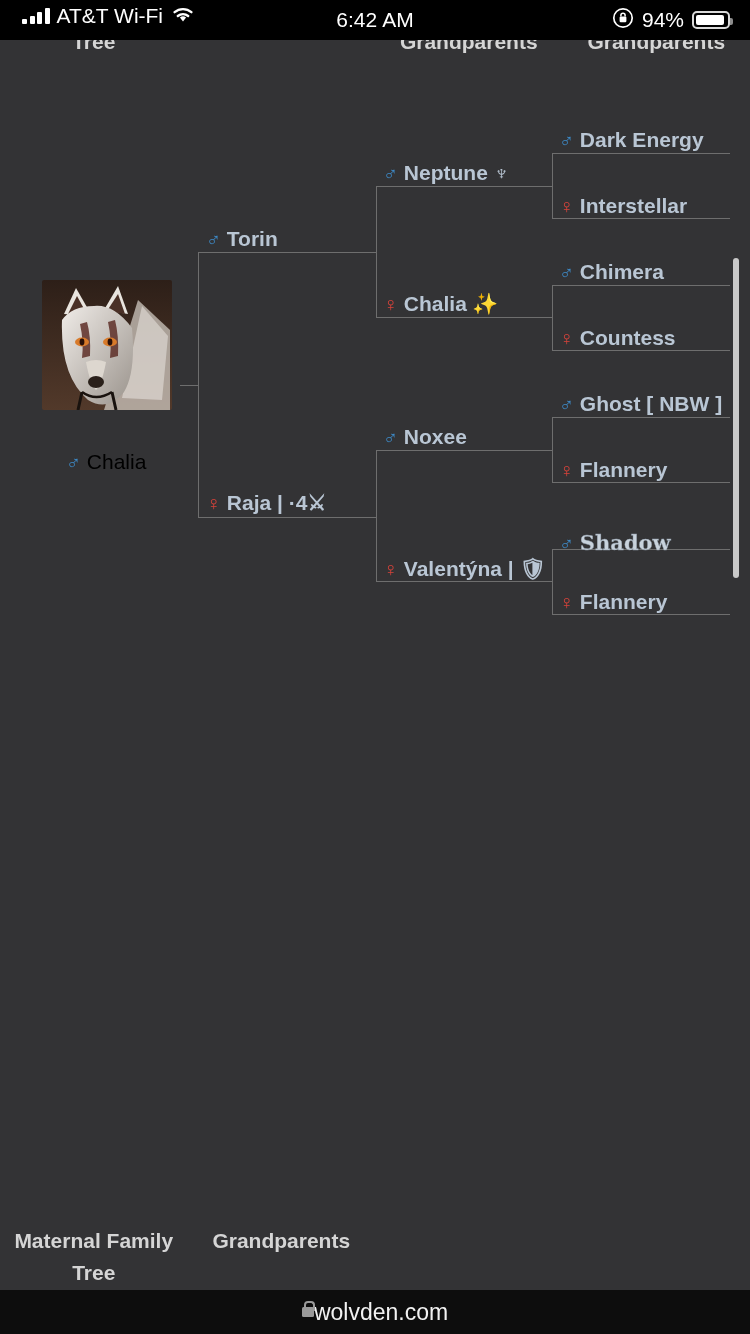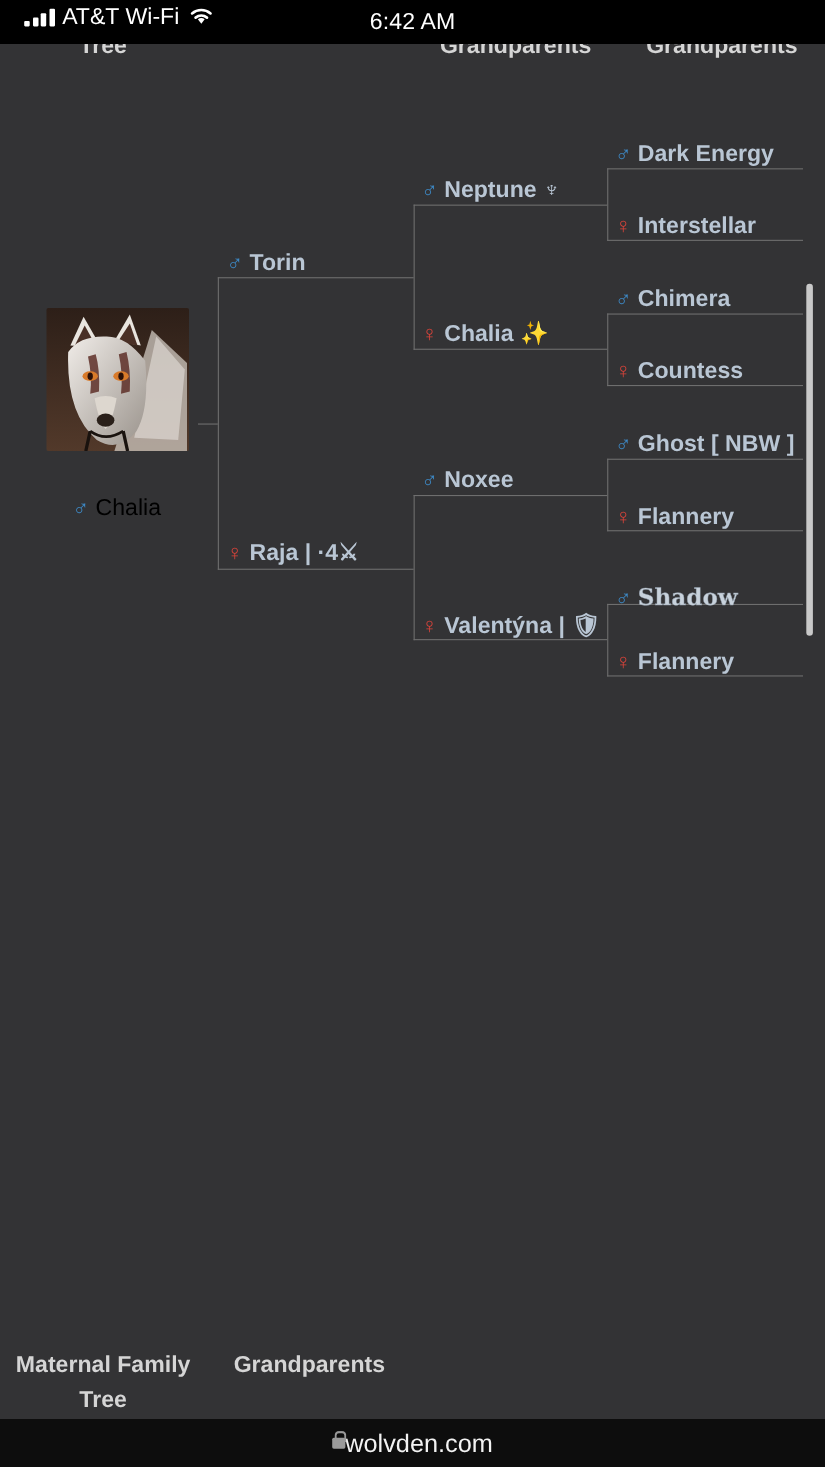--- a/index.html
+++ b/index.html
@@ -191,20 +191,33 @@
       <span class="sb-carrier">AT&amp;T Wi-Fi</span>
       <span>
         <svg width="26" height="19" viewBox="0 0 26 19">
           <path d="M13 17.5l-3.1-3.9a4.9 4.9 0 016.2 0z" fill="#fff"></path>
           <path d="M4.6 8.2a13 13 0 0116.8 0" stroke="#fff" stroke-width="2.4" fill="none" stroke-linecap="round"></path>
           <path d="M7.8 12a8.3 8.3 0 0110.4 0" stroke="#fff" stroke-width="2.4" fill="none" stroke-linecap="round"></path>
         </svg>
       </span>
     </div>
     <div class="sb-center">6:42 AM</div>
+    <div class="sb-right">
+      <span>
+        <svg width="22" height="22" viewBox="0 0 22 22">
+          <circle cx="11" cy="11" r="9.2" stroke="#fff" stroke-width="1.7" fill="none"></circle>
+          <rect x="7.6" y="9.6" width="6.8" height="5.6" rx="1.2" fill="#fff"></rect>
+          <path d="M8.9 9.6V8.3a2.1 2.1 0 014.2 0v1.3" stroke="#fff" stroke-width="1.5" fill="none"></path>
+        </svg>
+      </span>
+      <span class="sb-pct">94%</span>
+      <span class="battery">
+          <span style="width:94%"></span>
+        </span>
+    </div>
   </div>
 
   <div class="page">
 
     <div class="col-headers clipped">
       <div>Tree</div>
       <div></div>
       <div>Grandparents</div>
       <div>Grandparents</div>
     </div>

